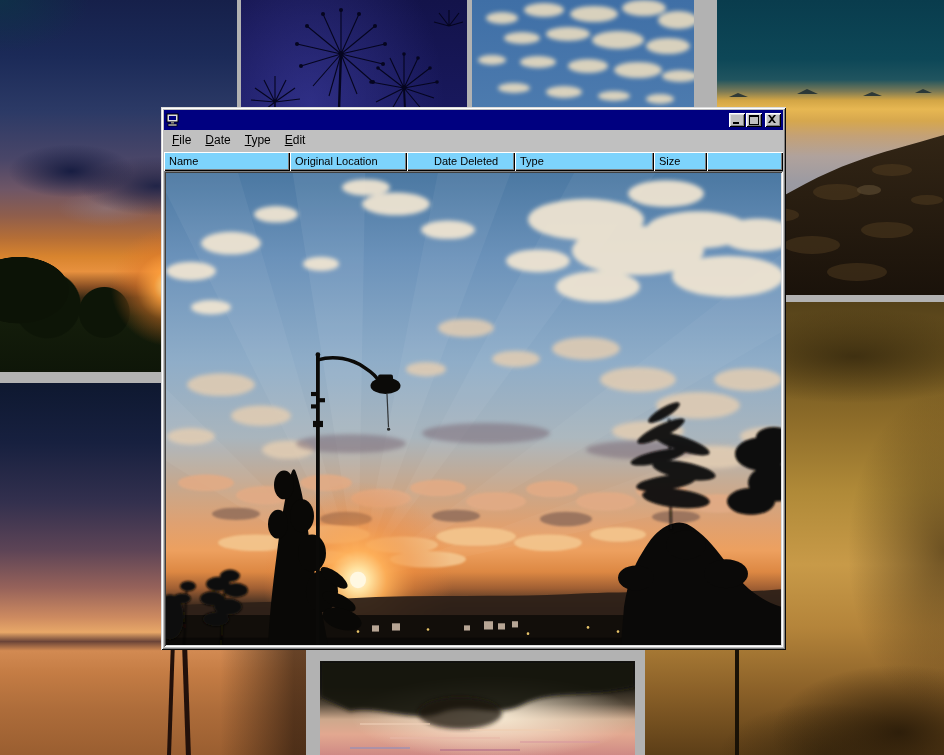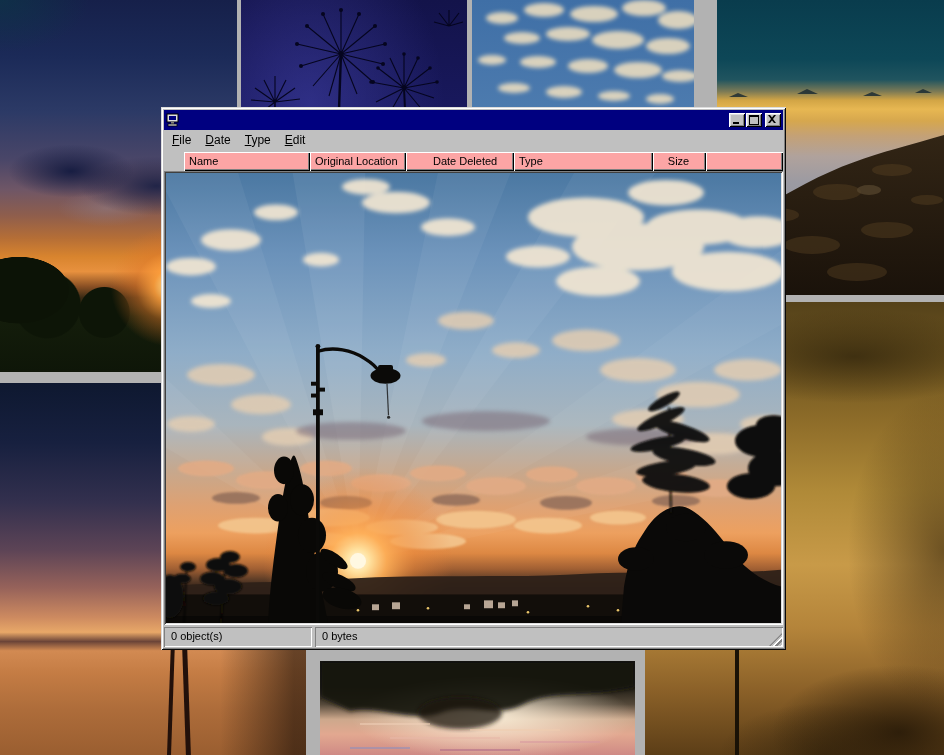--- a/index.html
+++ b/index.html
@@ -56,25 +56,25 @@
     box-shadow:inset 1px 1px 0 #ffffff, inset -1px -1px 0 #000000, inset 2px 2px 0 #dfdfdf, inset -2px -2px 0 #808080;}
   #btn-close{margin-left:3px;}
   .g-min{position:absolute;left:4px;bottom:3px;width:6px;height:2px;background:#000;}
   .g-max{position:absolute;left:3px;top:2px;width:8px;height:7px;border:1px solid #000;border-top-width:2px;}
   .g-x{position:absolute;left:3px;top:2px;}
 
   #menubar{height:19px;display:flex;align-items:center;padding:1px 0 2px 1px;flex:0 0 auto;}
   .menu-item{font-size:12px;padding:2px 7px 3px 7px;color:#000;}
   .menu-item::first-letter{text-decoration:underline;}
 
-  #headerbar{height:19px;display:flex;flex:0 0 auto;background:#fca5a5;margin-left:20px;}
+  #headerbar{height:19px;display:flex;flex:0 0 auto;background:#7dd3fc;}
   .hcell{box-sizing:border-box;font-size:11px;color:#000;padding:3px 5px 0 5px;overflow:hidden;white-space:nowrap;
     box-shadow:inset 1px 1px 0 #ffffff, inset -1px -1px 0 #000000, inset -2px -2px 0 #808080;}
-  .hc-name{width:126px;}  .hc-loc{width:96px;} .hc-date{width:108px;padding-left:27px;}
-  .hc-type{width:139px;}  .hc-size{width:53px;text-align:center;padding-right:7px;}
+  .hc-name{width:126px;}  .hc-loc{width:117px;} .hc-date{width:108px;padding-left:27px;}
+  .hc-type{width:139px;}  .hc-size{width:53px;text-align:left;padding-right:7px;}
   .hc-fill{flex:1;}
 
   #listview{flex:1;position:relative;background:#000;padding:2px;
     box-shadow:inset 1px 1px 0 #808080, inset -1px -1px 0 #ffffff, inset 2px 2px 0 #404040, inset -2px -2px 0 #dfdfdf;}
   #mainphoto{position:absolute;left:2px;top:2px;right:2px;bottom:2px;overflow:hidden;}
   #mainphoto svg{width:100%;height:100%;display:block;}
 
   #statusbar{height:20px;display:flex;gap:3px;padding-top:2px;flex:0 0 auto;}
   .spanel{box-shadow:inset 1px 1px 0 #808080, inset -1px -1px 0 #ffffff;font-size:11px;color:#000;
     padding:3px 7px 0 7px;box-sizing:border-box;}
@@ -513,22 +513,15 @@
             <circle cx="222.6" cy="248" r="1.6" opacity=".8"></circle>
             <rect x="145" y="212" width="6" height="4"></rect>
               <rect x="145" y="224" width="6" height="4"></rect>
               <rect x="153" y="218" width="6" height="4"></rect>
               <rect x="147" y="240" width="10" height="6"></rect>
           </g>
         </svg>
       </div>
     </div>
 
-    <div id="statusbar">
-      <div class="spanel" id="spanel-objects">0 object(s)</div>
-      <div class="spanel" id="spanel-bytes">
-        <span>0 bytes</span>
-        <div id="grip"></div>
-      </div>
-    </div>
 
   </div>
 </div>
 
 </body></html>

